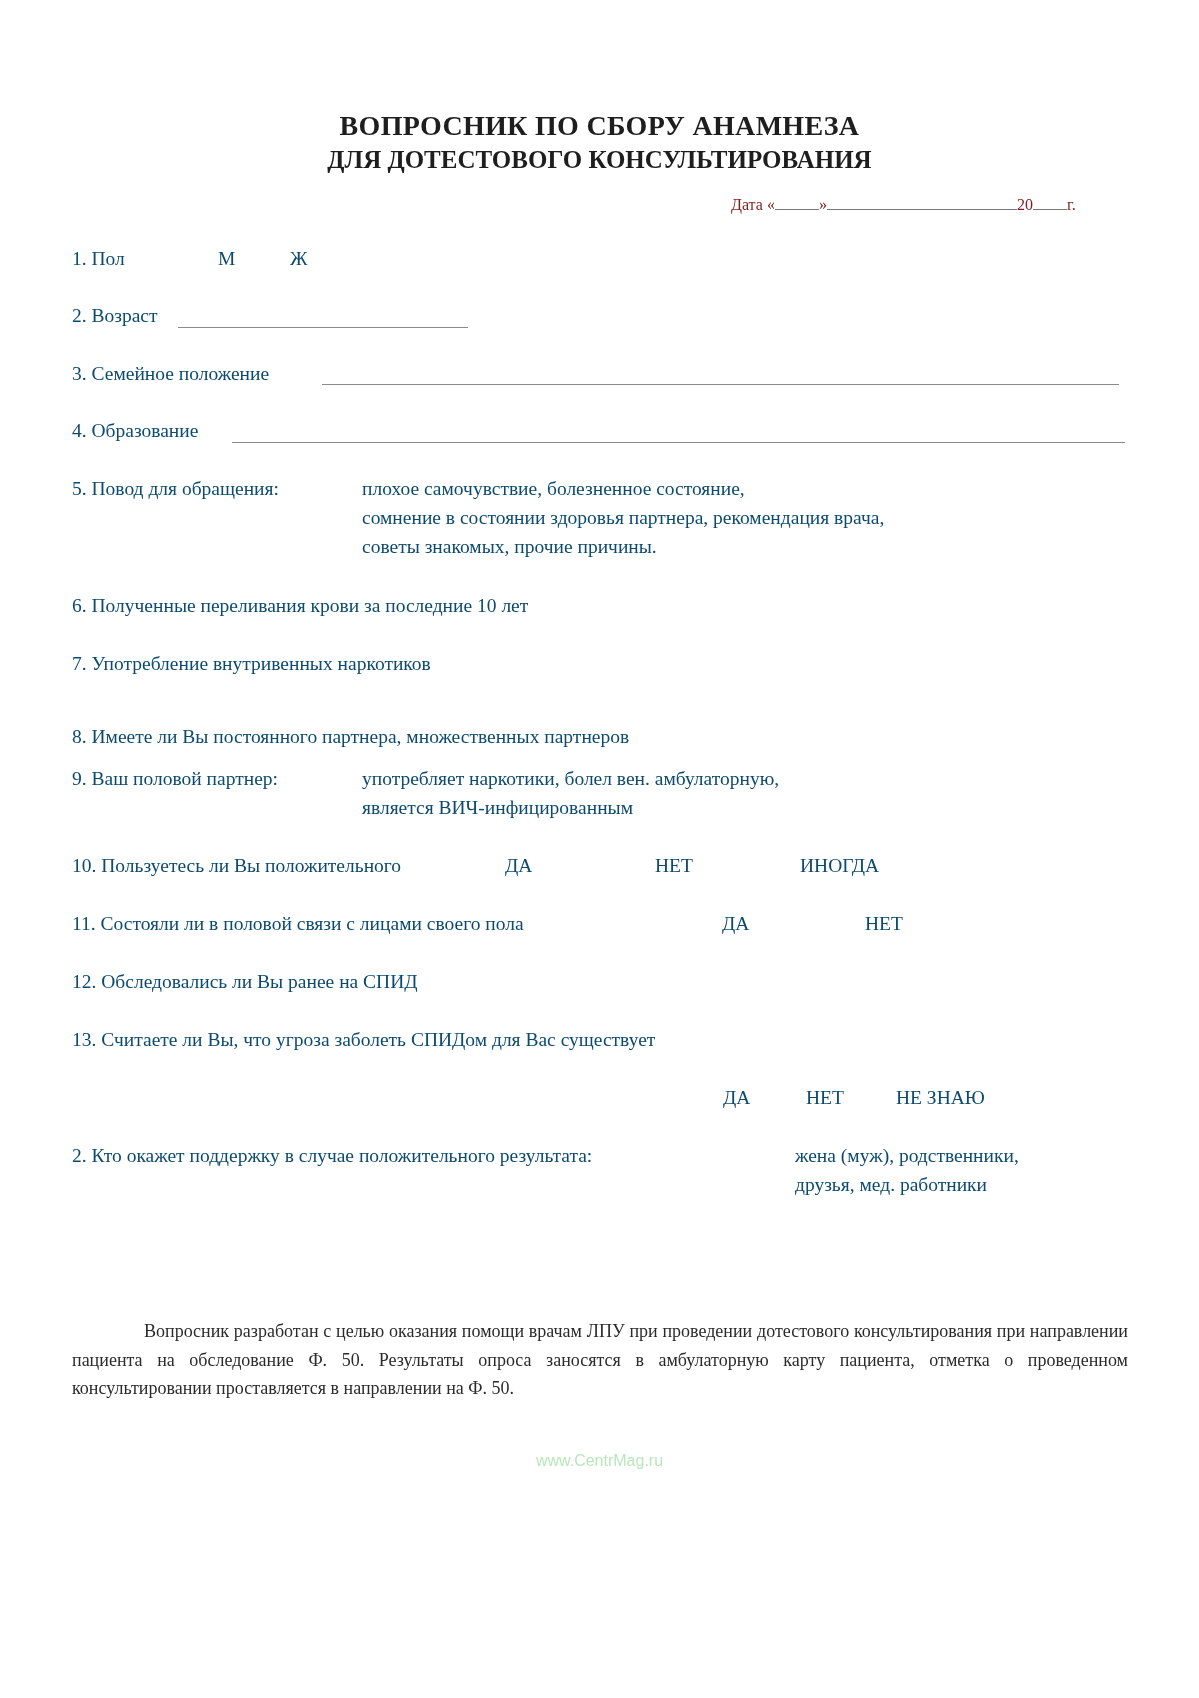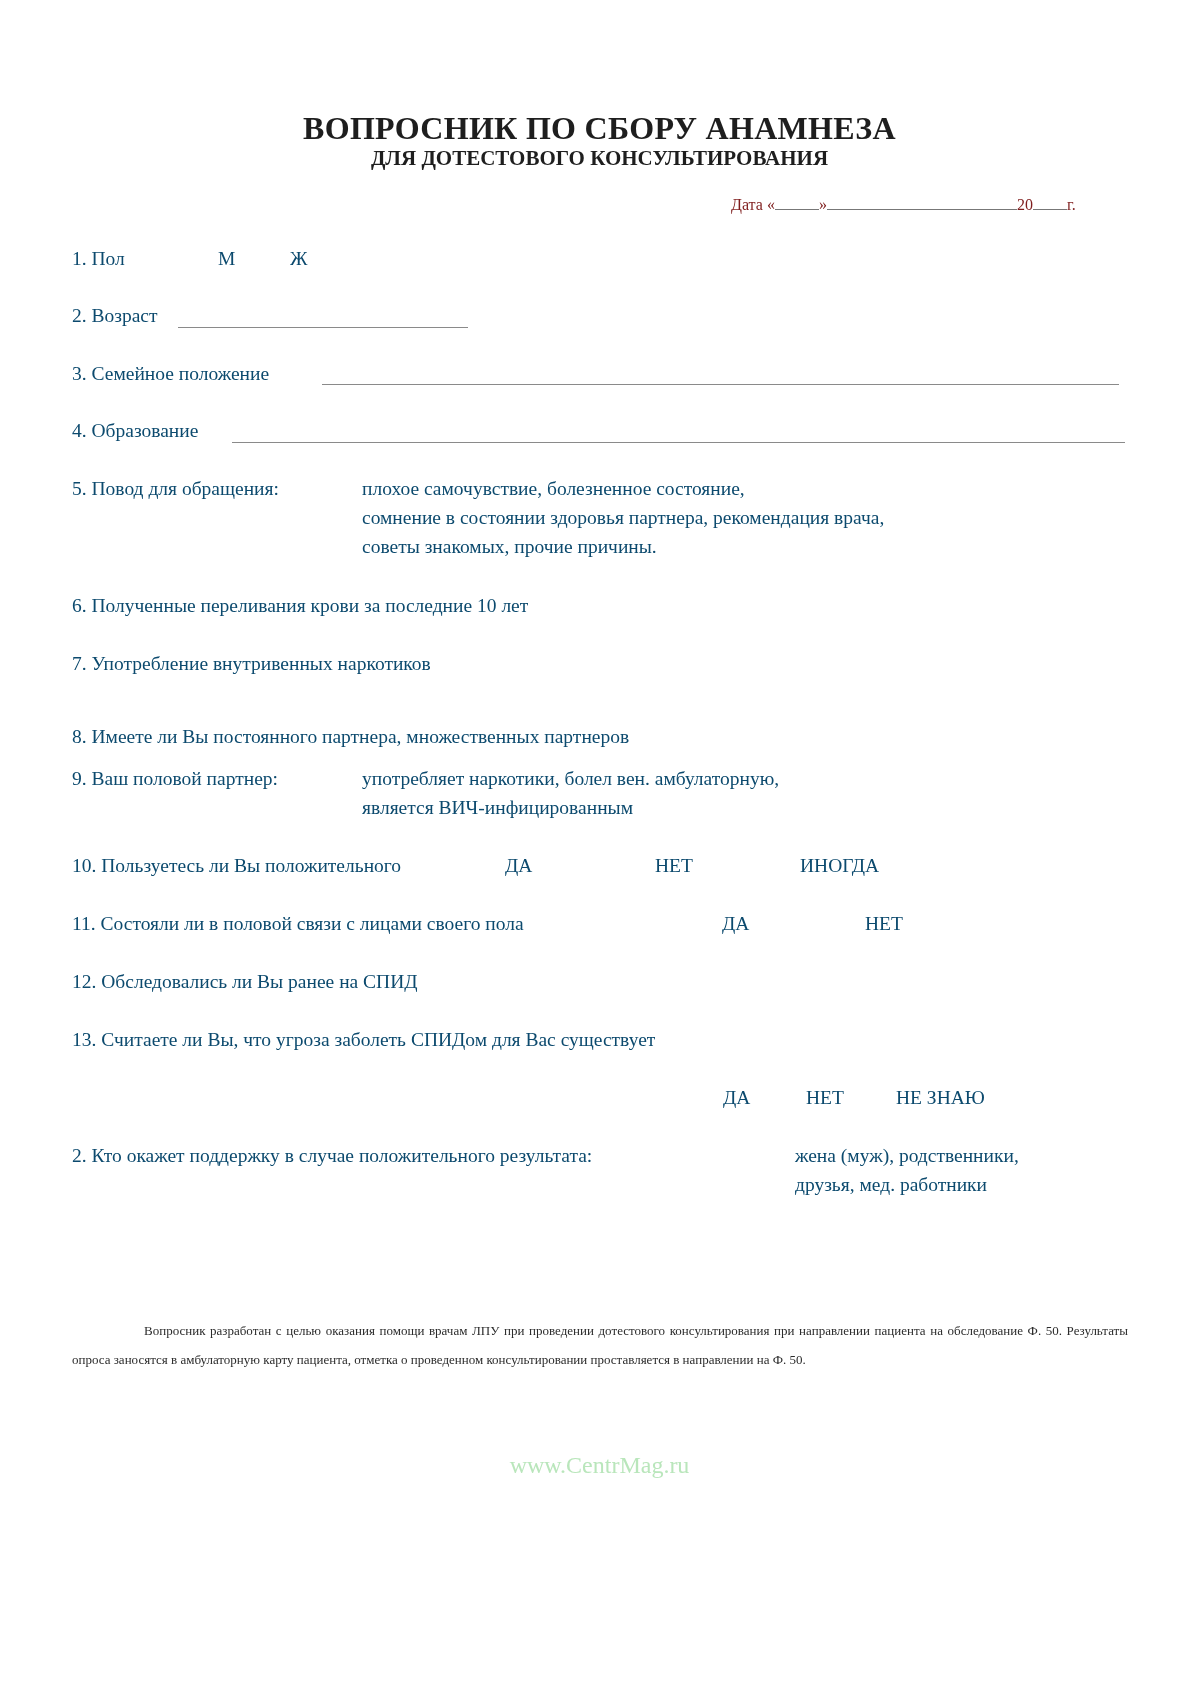--- a/index.html
+++ b/index.html
@@ -4,39 +4,39 @@
   <style>
     html, body { margin: 0; padding: 0; background: #ffffff; }
     body {
       width: 1199px; height: 1698px; position: relative; overflow: hidden;
       font-family: "Liberation Serif", "DejaVu Serif", serif;
       color: #2a2a2a;
     }
     .abs { position: absolute; white-space: nowrap; }
     .title {
       left: 0; width: 1199px; top: 110px; text-align: center;
-      font-size: 32px; font-weight: bold; color: #1e1e1e; letter-spacing: 0.3px;
+      font-size: 28px; font-weight: bold; color: #1e1e1e; letter-spacing: 0.3px;
     }
     .subtitle {
       left: 0; width: 1199px; top: 146px; text-align: center;
-      font-size: 21px; font-weight: bold; color: #1e1e1e; font-family: Liberation Serif, serif;
+      font-size: 25px; font-weight: bold; color: #1e1e1e; font-family: Liberation Serif, serif;
     }
     .date-row { left: 731px; top: 196px; font-size: 16px; color: #7f1d1d; }
     .blank { display: inline-block; border-bottom: 1px solid #777; vertical-align: baseline; height: 1px; }
     .q { font-size: 19.5px; color: #0c4a6e; }
     .line { position: absolute; border-bottom: 1.5px solid #8a8a8a; height: 0; }
     .footnote {
-      left: 72px; width: 1056px; top: 1317px; font-size: 13px; line-height: 28.5px;
+      left: 72px; width: 1056px; top: 1317px; font-size: 18px; line-height: 28.5px;
       white-space: normal; text-align: justify; color: #2b2b2b;
       text-indent: 72px;
     }
     .watermark {
       left: 0; width: 1199px; top: 1452px; text-align: center;
-      font-family: Liberation Serif, serif;
-      font-size: 24px; color: #b9e6bb;
+      font-family: Liberation Sans, sans-serif;
+      font-size: 16px; color: #b9e6bb;
     }
   </style>
 </head>
 <body>
 
 <div class="abs title">ВОПРОСНИК ПО СБОРУ АНАМНЕЗА</div>
 <div class="abs subtitle">ДЛЯ ДОТЕСТОВОГО КОНСУЛЬТИРОВАНИЯ</div>
 
 <div class="abs date-row">
   <span>Дата «</span><span class="blank" style="width:44px"></span><span>»</span><span class="blank" style="width:190px"></span><span>20</span><span class="blank" style="width:34px"></span><span>г.</span>

